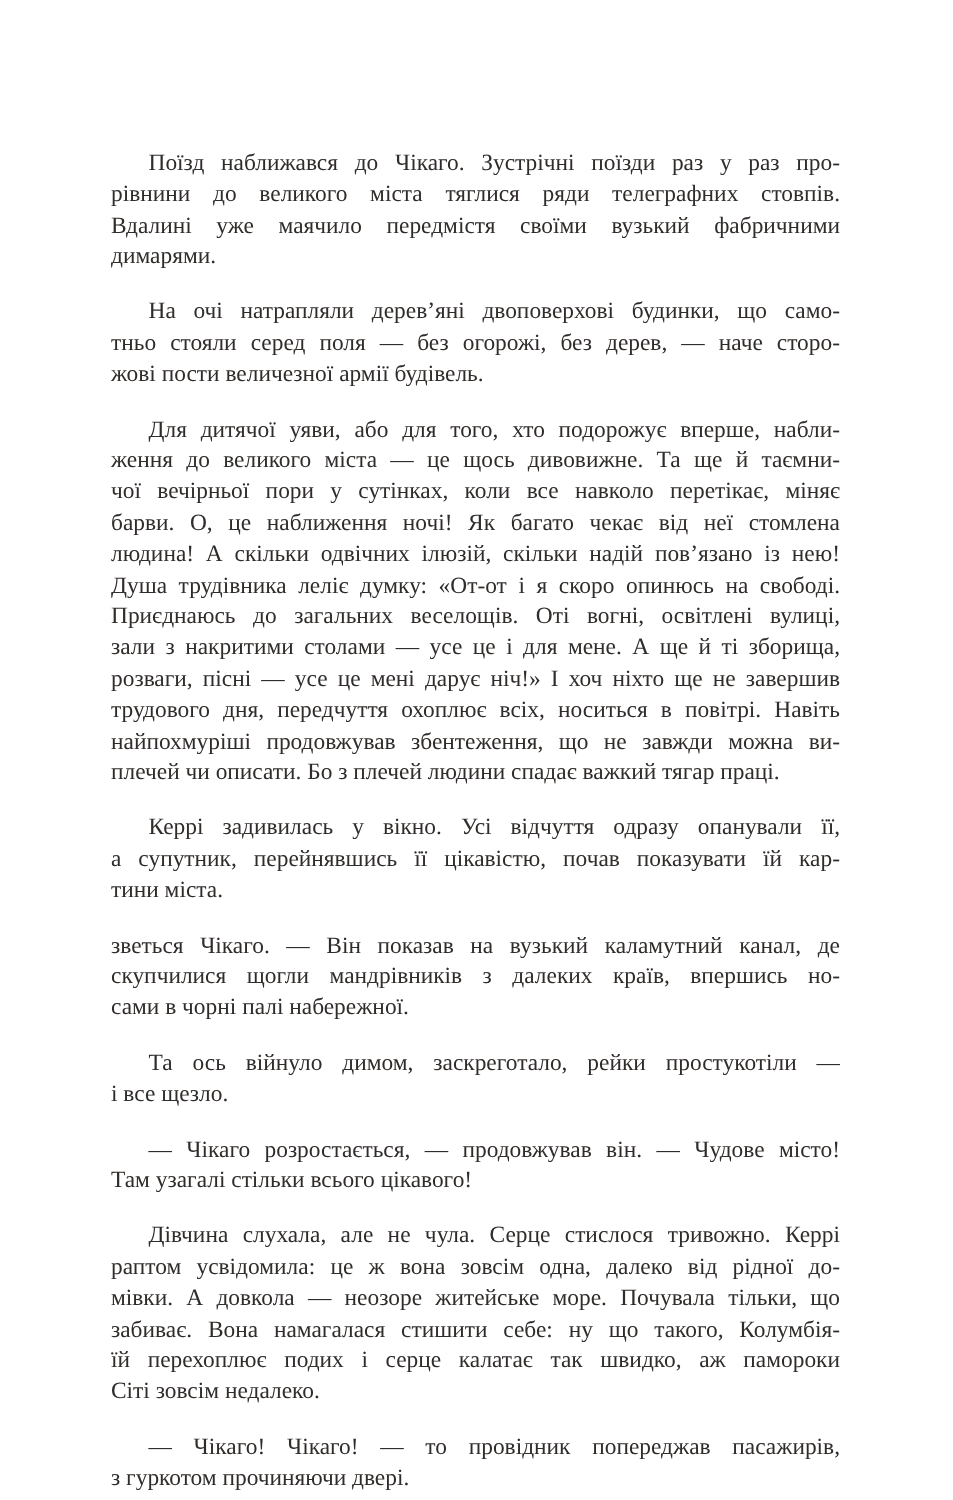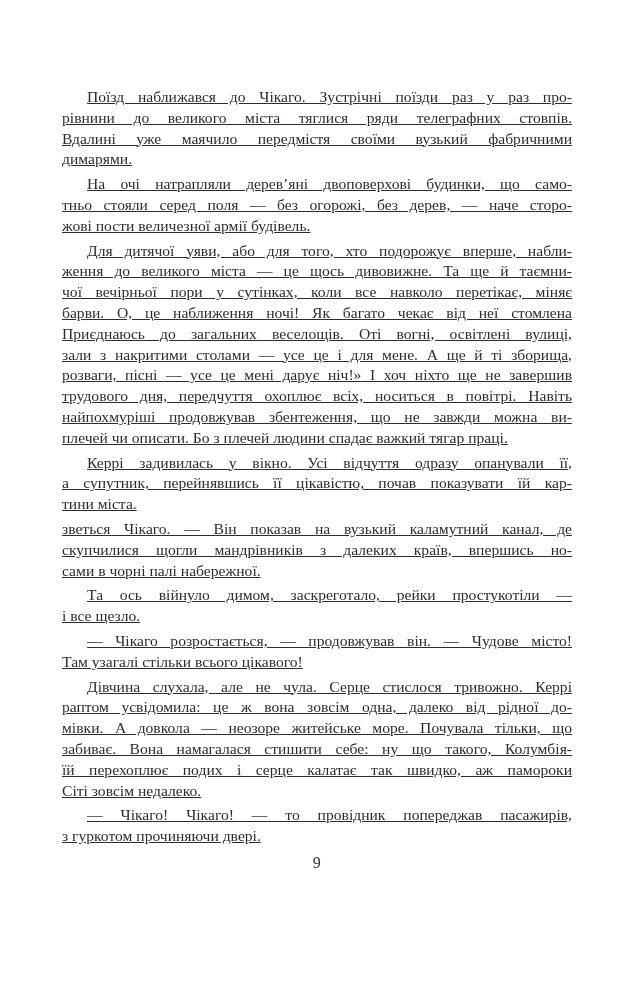--- a/index.html
+++ b/index.html
@@ -15,23 +15,22 @@
     background: #ffffff;
     padding: 83px 59px 0 58px;
     font-family: "Liberation Serif", "DejaVu Serif", serif;
     color: #302c2a;
     overflow: hidden;
   }
   .text-block {
     width: 518px;
   }
   .paragraph {
-    margin: 4px;
+    margin: 16px;
     padding: 0;
-    text-decoration: underline;
   }
   .line {
     font-size: 15.6px;
     line-height: 20.8px;
     text-align: justify;
     text-align-last: justify;
     white-space: normal;
   }
   .line.last {
     text-align-last: left;
@@ -62,20 +61,22 @@
       <div class="paragraph">
         <div class="line first">На очі натрапляли дерев’яні двоповерхові будинки, що само-</div>
         <div class="line">тньо стояли серед поля — без огорожі, без дерев, — наче сторо-</div>
         <div class="line last">жові пости величезної армії будівель.</div>
       </div>
       <div class="paragraph">
         <div class="line first">Для дитячої уяви, або для того, хто подорожує вперше, набли-</div>
         <div class="line">ження до великого міста — це щось дивовижне. Та ще й таємни-</div>
         <div class="line">чої вечірньої пори у сутінках, коли все навколо перетікає, міняє</div>
         <div class="line">барви. О, це наближення ночі! Як багато чекає від неї стомлена</div>
+        <div class="line">людина! А скільки одвічних ілюзій, скільки надій пов’язано із нею!</div>
+        <div class="line">Душа трудівника леліє думку: «От-от і я скоро опинюсь на свободі.</div>
         <div class="line">Приєднаюсь до загальних веселощів. Оті вогні, освітлені вулиці,</div>
         <div class="line">зали з накритими столами — усе це і для мене. А ще й ті зборища,</div>
         <div class="line">розваги, пісні — усе це мені дарує ніч!» І хоч ніхто ще не завершив</div>
         <div class="line">трудового дня, передчуття охоплює всіх, носиться в повітрі. Навіть</div>
         <div class="line">найпохмуріші продовжував збентеження, що не завжди можна ви-</div>
         <div class="line last">плечей чи описати. Бо з плечей людини спадає важкий тягар праці.</div>
       </div>
       <div class="paragraph">
         <div class="line first">Керрі задивилась у вікно. Усі відчуття одразу опанували її,</div>
         <div class="line">а супутник, перейнявшись її цікавістю, почав показувати їй кар-</div>

